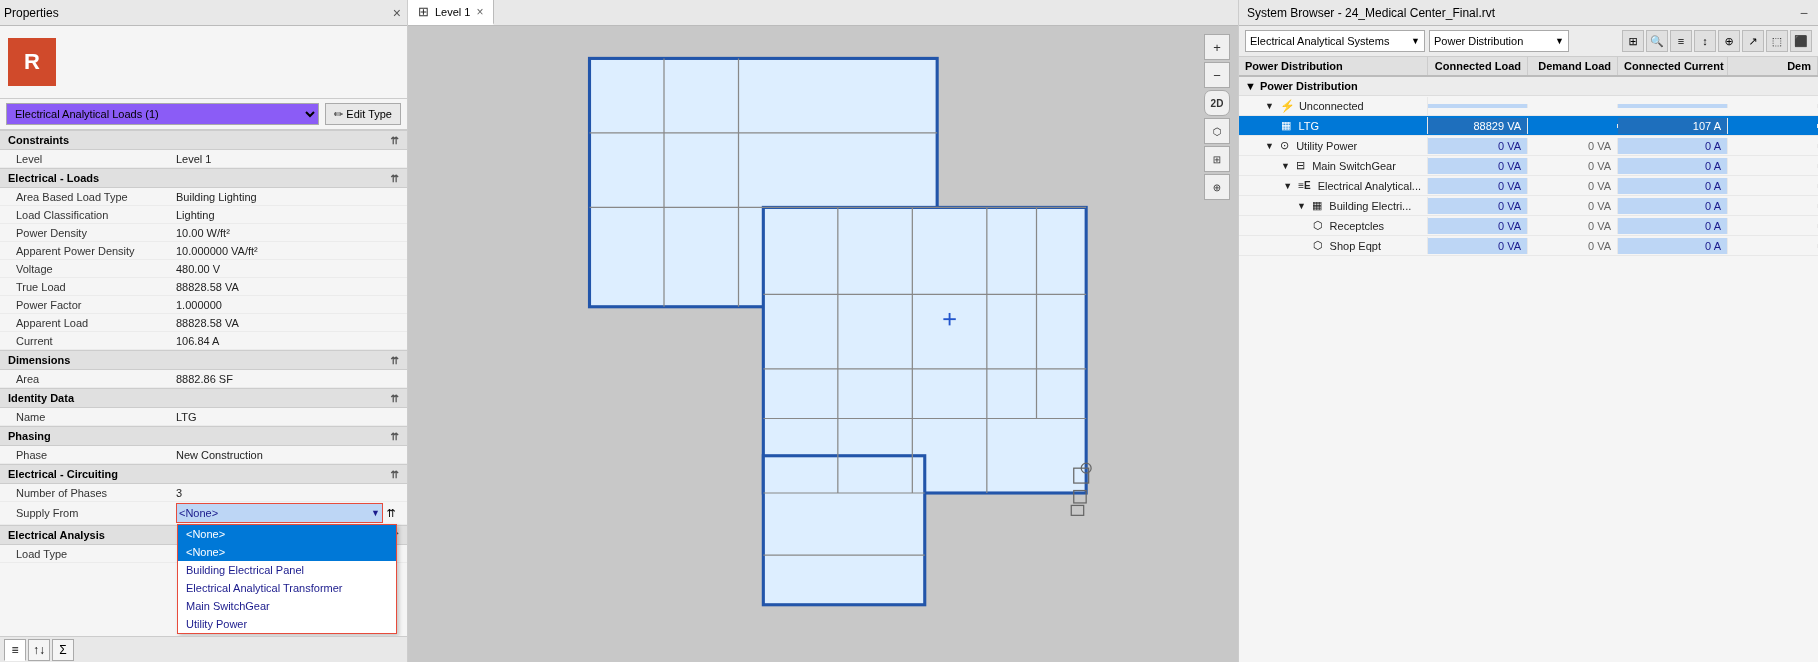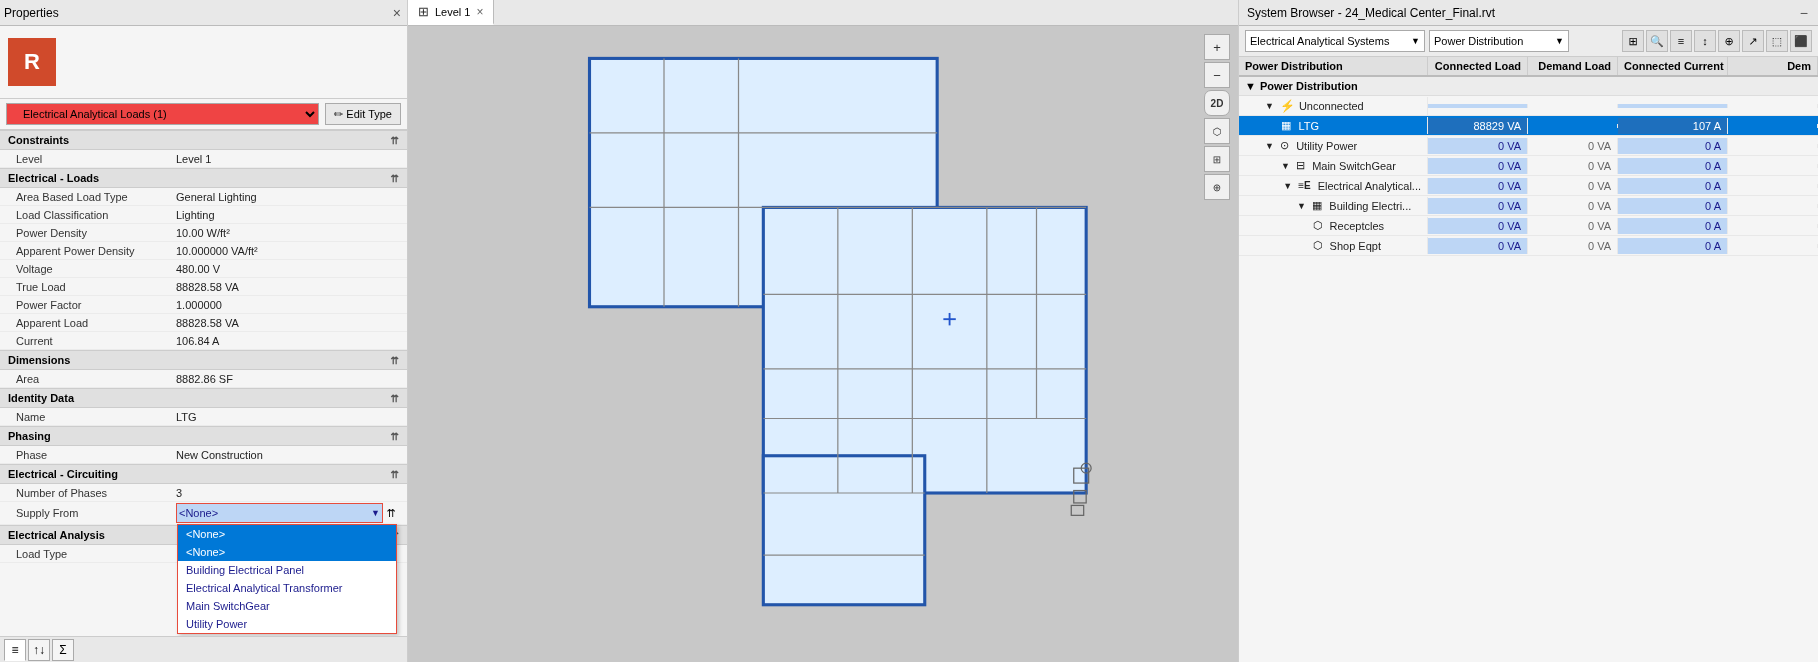--- a/index.html
+++ b/index.html
@@ -45,22 +45,22 @@
     .properties-header {
       display: flex;
       align-items: center;
       padding: 4px 6px;
       gap: 6px;
       border-bottom: 1px solid #ccc;
     }
     .type-selector {
       flex: 1;
       border: 1px solid #aaa;
-      background: #ef4444;
-      padding: 2px 12px;
+      background: #8b5cf6;
+      padding: 2px 4px;
       font-size: 11px;
       height: 22px;
     }
     .edit-type-btn {
       border: 1px solid #aaa;
       background: #e8e8e8;
       padding: 2px 8px;
       font-size: 11px;
       cursor: pointer;
       height: 22px;
@@ -388,21 +388,21 @@
       <span class="prop-name">Level</span>
       <span class="prop-value">Level 1</span>
     </div>
 
     <div class="section-header">
       <span>Electrical - Loads</span>
       <span class="arrows">⇈</span>
     </div>
     <div class="prop-row">
       <span class="prop-name">Area Based Load Type</span>
-      <span class="prop-value">General Lighting</span>
+      <span class="prop-value">Building Lighting</span>
     </div>
     <div class="prop-row">
       <span class="prop-name">Load Classification</span>
       <span class="prop-value">Lighting</span>
     </div>
     <div class="prop-row">
       <span class="prop-name">Power Density</span>
       <span class="prop-value">10.00 W/ft²</span>
     </div>
     <div class="prop-row">

